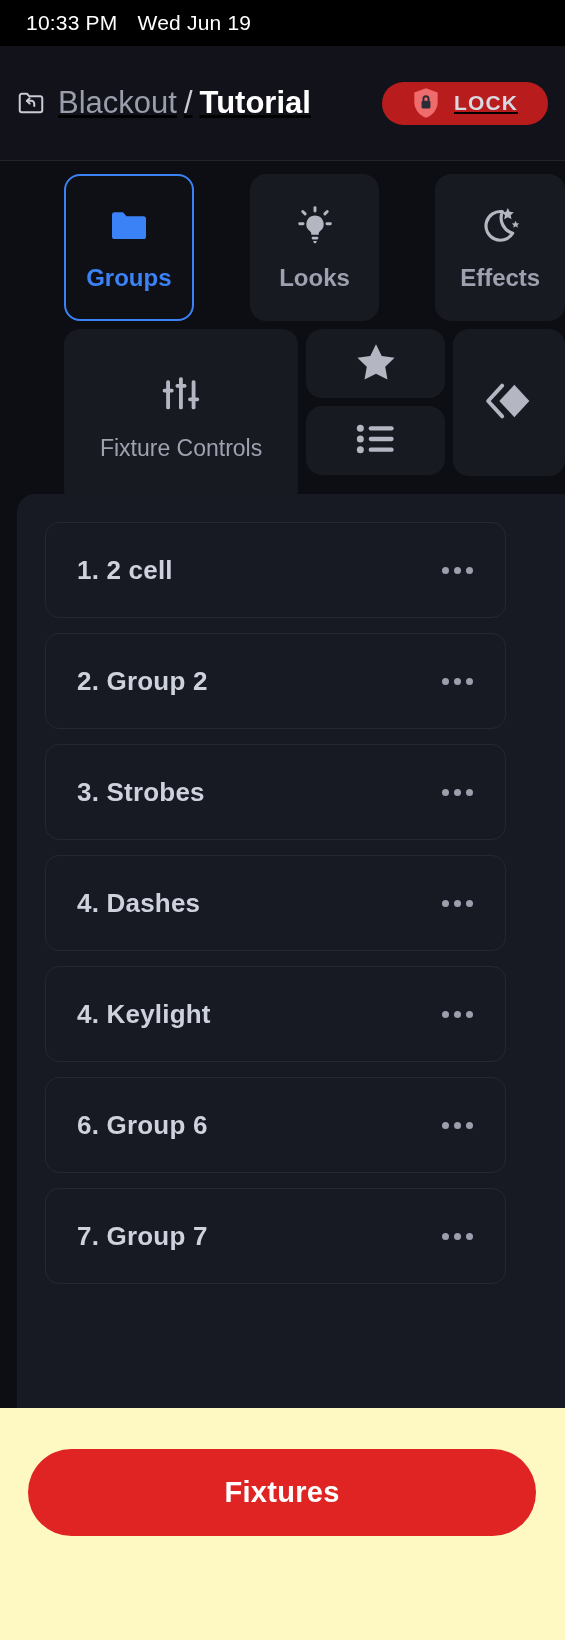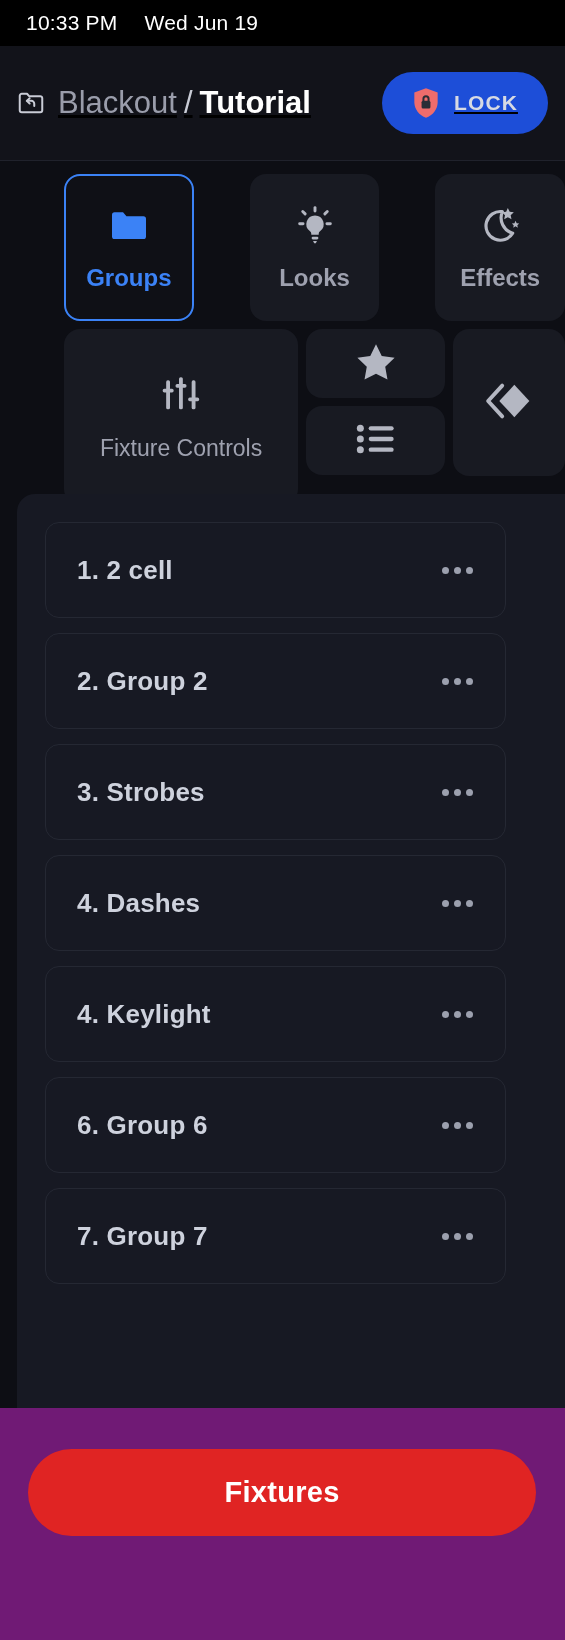--- a/index.html
+++ b/index.html
@@ -19,21 +19,21 @@
     background: #0d0e14;
   }
 
   
   .statusbar {
     height: 46px;
     background: #000000;
     display: flex;
     align-items: center;
     padding-left: 26px;
-    gap: 27px;
+    gap: 20px;
   }
   .statusbar .time {
     color: #ffffff;
     font-size: 21px;
     font-weight: 400;
     letter-spacing: .2px;
   }
   .statusbar .date {
     color: #ffffff;
     font-size: 21px;
@@ -64,24 +64,24 @@
     align-items: baseline;
     font-size: 31px;
     white-space: nowrap;
   }
   .crumb-parent { color: #9a9dab; font-weight: 400; }
   .crumb-sep { color: #c9ccd6; font-weight: 400; margin: 0 7px; }
   .crumb-current { color: #ffffff; font-weight: 700; }
 
   .lock-btn {
     margin-left: auto;
-    height: 62px;
+    height: 43px;
     min-width: 166px;
     border-radius: 31px;
-    background: #1d4ed8;
+    background: #b91c1c;
     display: flex;
     align-items: center;
     justify-content: center;
     gap: 14px;
     padding: 0 22px;
     border: none;
     cursor: pointer;
   }
   .lock-btn .shield { width: 28px; height: 32px; display: block; }
   .lock-btn .lock-label {
@@ -213,21 +213,21 @@
     display: block;
   }
 
   
   .bottom-bar {
     position: absolute;
     left: 0;
     right: 0;
     bottom: 0;
     height: 232px;
-    background: #701a75;
+    background: #fef9c3;
   }
   .fixtures-btn {
     position: absolute;
     left: 28px;
     right: 29px;
     top: 41px;
     height: 87px;
     border-radius: 44px;
     background: #e02423;
     border: none;

